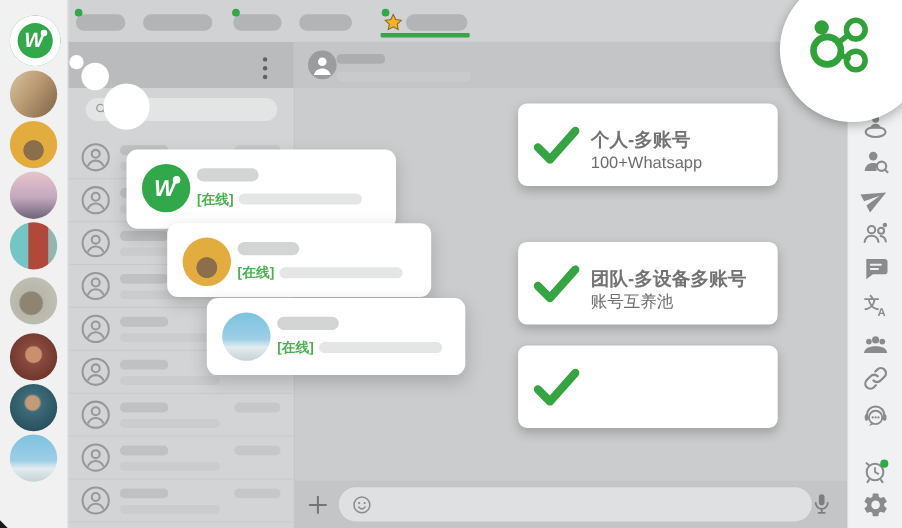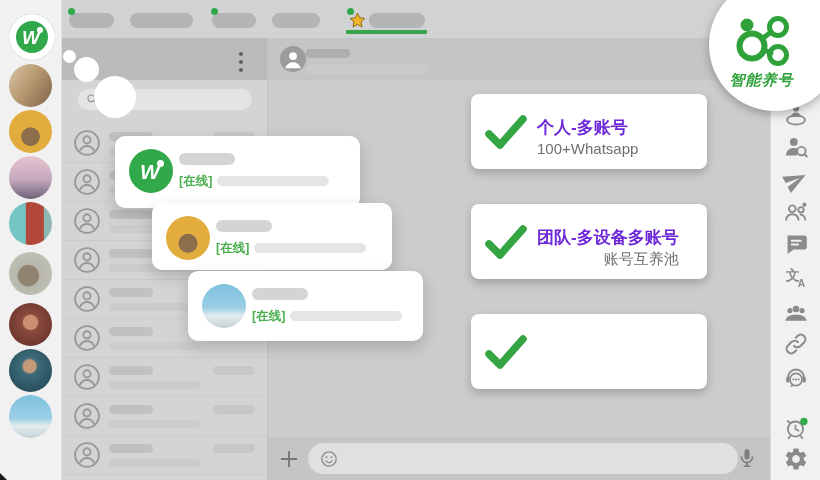--- a/index.html
+++ b/index.html
@@ -81,22 +81,22 @@
          background:#d3d4d4;}
   .fstatus{position:absolute;left:64px;top:39px;display:flex;align-items:center;gap:5px;}
   .fstatus .stxt{color:var(--status);font-weight:bold;font-size:12.5px;line-height:12px;}
   .fstatus .spill{width:112px;height:10px;border-radius:5px;background:#e4e5e5;}
 
   
   .fcard{position:absolute;left:471px;width:236px;height:75px;background:#fff;border-radius:8px;
          box-shadow:0 4px 10px rgba(0,0,0,.22);z-index:15;display:flex;align-items:center;}
   .fcard .check{width:42px;height:36px;margin-left:14px;flex:none;}
   .ftxt{margin-left:10px;}
-  .ftitle{font-size:17px;font-weight:bold;color:#6d28d9;line-height:22px;margin-top:12px;}
-  .fsub{font-size:15px;color:#6e6e6e;line-height:20px;text-align:right;}
+  .ftitle{font-size:17px;font-weight:bold;color:#737373;line-height:22px;margin-top:12px;}
+  .fsub{font-size:15px;color:#6e6e6e;line-height:20px;}
 
   
   .badge{position:absolute;left:709px;top:-21px;width:132px;height:132px;border-radius:50%;
          background:#fff;box-shadow:0 3px 10px rgba(0,0,0,.28);z-index:30;}
   .badge-icon{position:absolute;left:22px;top:31px;width:60px;height:60px;}
   .badge-label{position:absolute;left:0;top:92px;width:105px;text-align:center;
                color:var(--badge);font-weight:bold;font-style:italic;font-size:15px;
                letter-spacing:1px;}
 
   .cursor-artifact{position:absolute;left:0;bottom:0;width:0;height:0;z-index:40;
@@ -430,21 +430,21 @@
   <div id="featurecards">
       <div class="fcard" style="top:94px">
         <svg class="check" viewBox="0 0 42 36">
           <polyline points="4,20 15,31 38,5" fill="none" stroke="#35a544" stroke-width="7.5" stroke-linecap="round" stroke-linejoin="round"></polyline>
         </svg>
         <div class="ftxt">
           <div class="ftitle">个人-多账号</div>
           <div class="fsub">100+Whatsapp</div>
         </div>
       </div>
-      <div class="fcard" style="top:204px">
+      <div class="fcard" style="top:220px">
         <svg class="check" viewBox="0 0 42 36">
           <polyline points="4,20 15,31 38,5" fill="none" stroke="#35a544" stroke-width="7.5" stroke-linecap="round" stroke-linejoin="round"></polyline>
         </svg>
         <div class="ftxt">
           <div class="ftitle">团队-多设备多账号</div>
           <div class="fsub">账号互养池</div>
         </div>
       </div>
       <div class="fcard" style="top:314px">
         <svg class="check" viewBox="0 0 42 36">
@@ -454,17 +454,16 @@
     </div>
 
   <div class="badge">
     <div class="badge-icon" id="badgeicon"><svg viewBox="0 0 60 60" width="60" height="60" xmlns="http://www.w3.org/2000/svg">
           <circle cx="21" cy="36" r="12.5" fill="none" stroke="#2fa23a" stroke-width="6"></circle>
           <circle cx="16" cy="15" r="6.5" fill="#2fa23a"></circle>
           <circle cx="47" cy="17" r="8.5" fill="none" stroke="#2fa23a" stroke-width="5"></circle>
           <circle cx="47" cy="45" r="8.5" fill="none" stroke="#2fa23a" stroke-width="5"></circle>
           <path d="M31 29l9-7M33 40l7 3" stroke="#2fa23a" stroke-width="5" stroke-linecap="round"></path>
         </svg></div>
-    <div class="badge-label">智能养号</div>
   </div>
 
   <div class="cursor-artifact"></div>
 </div>
 
 </body></html>

